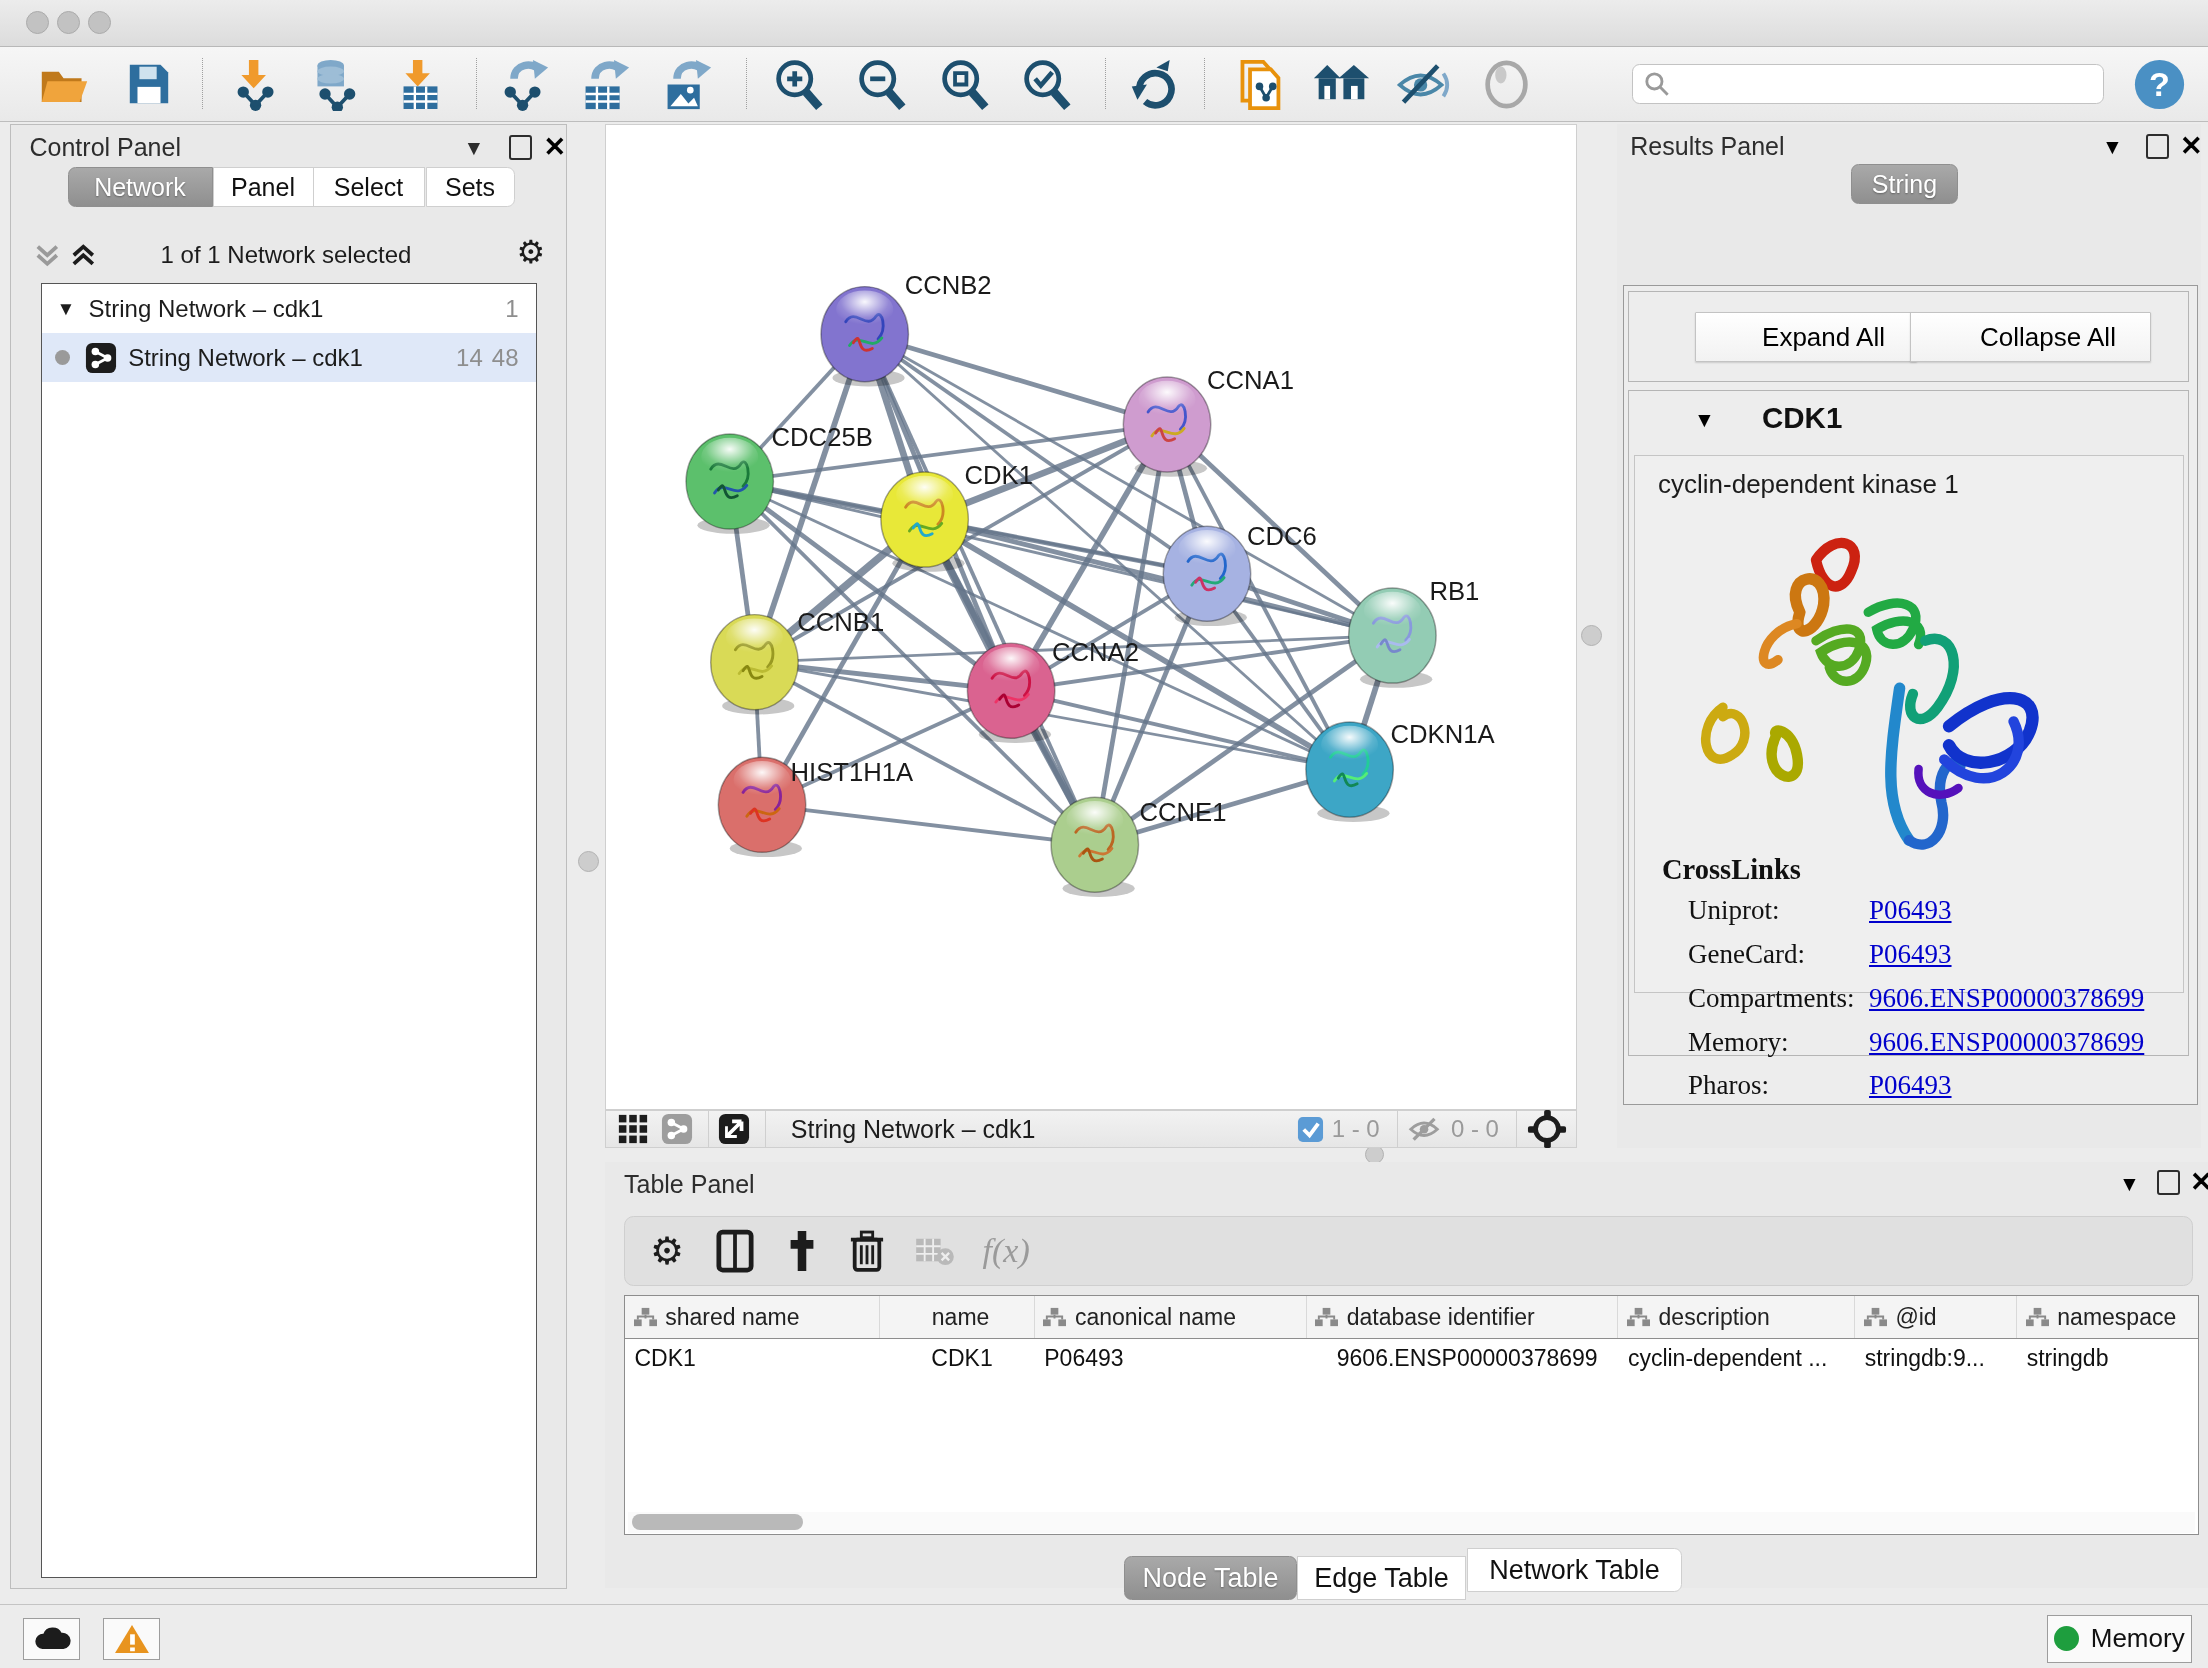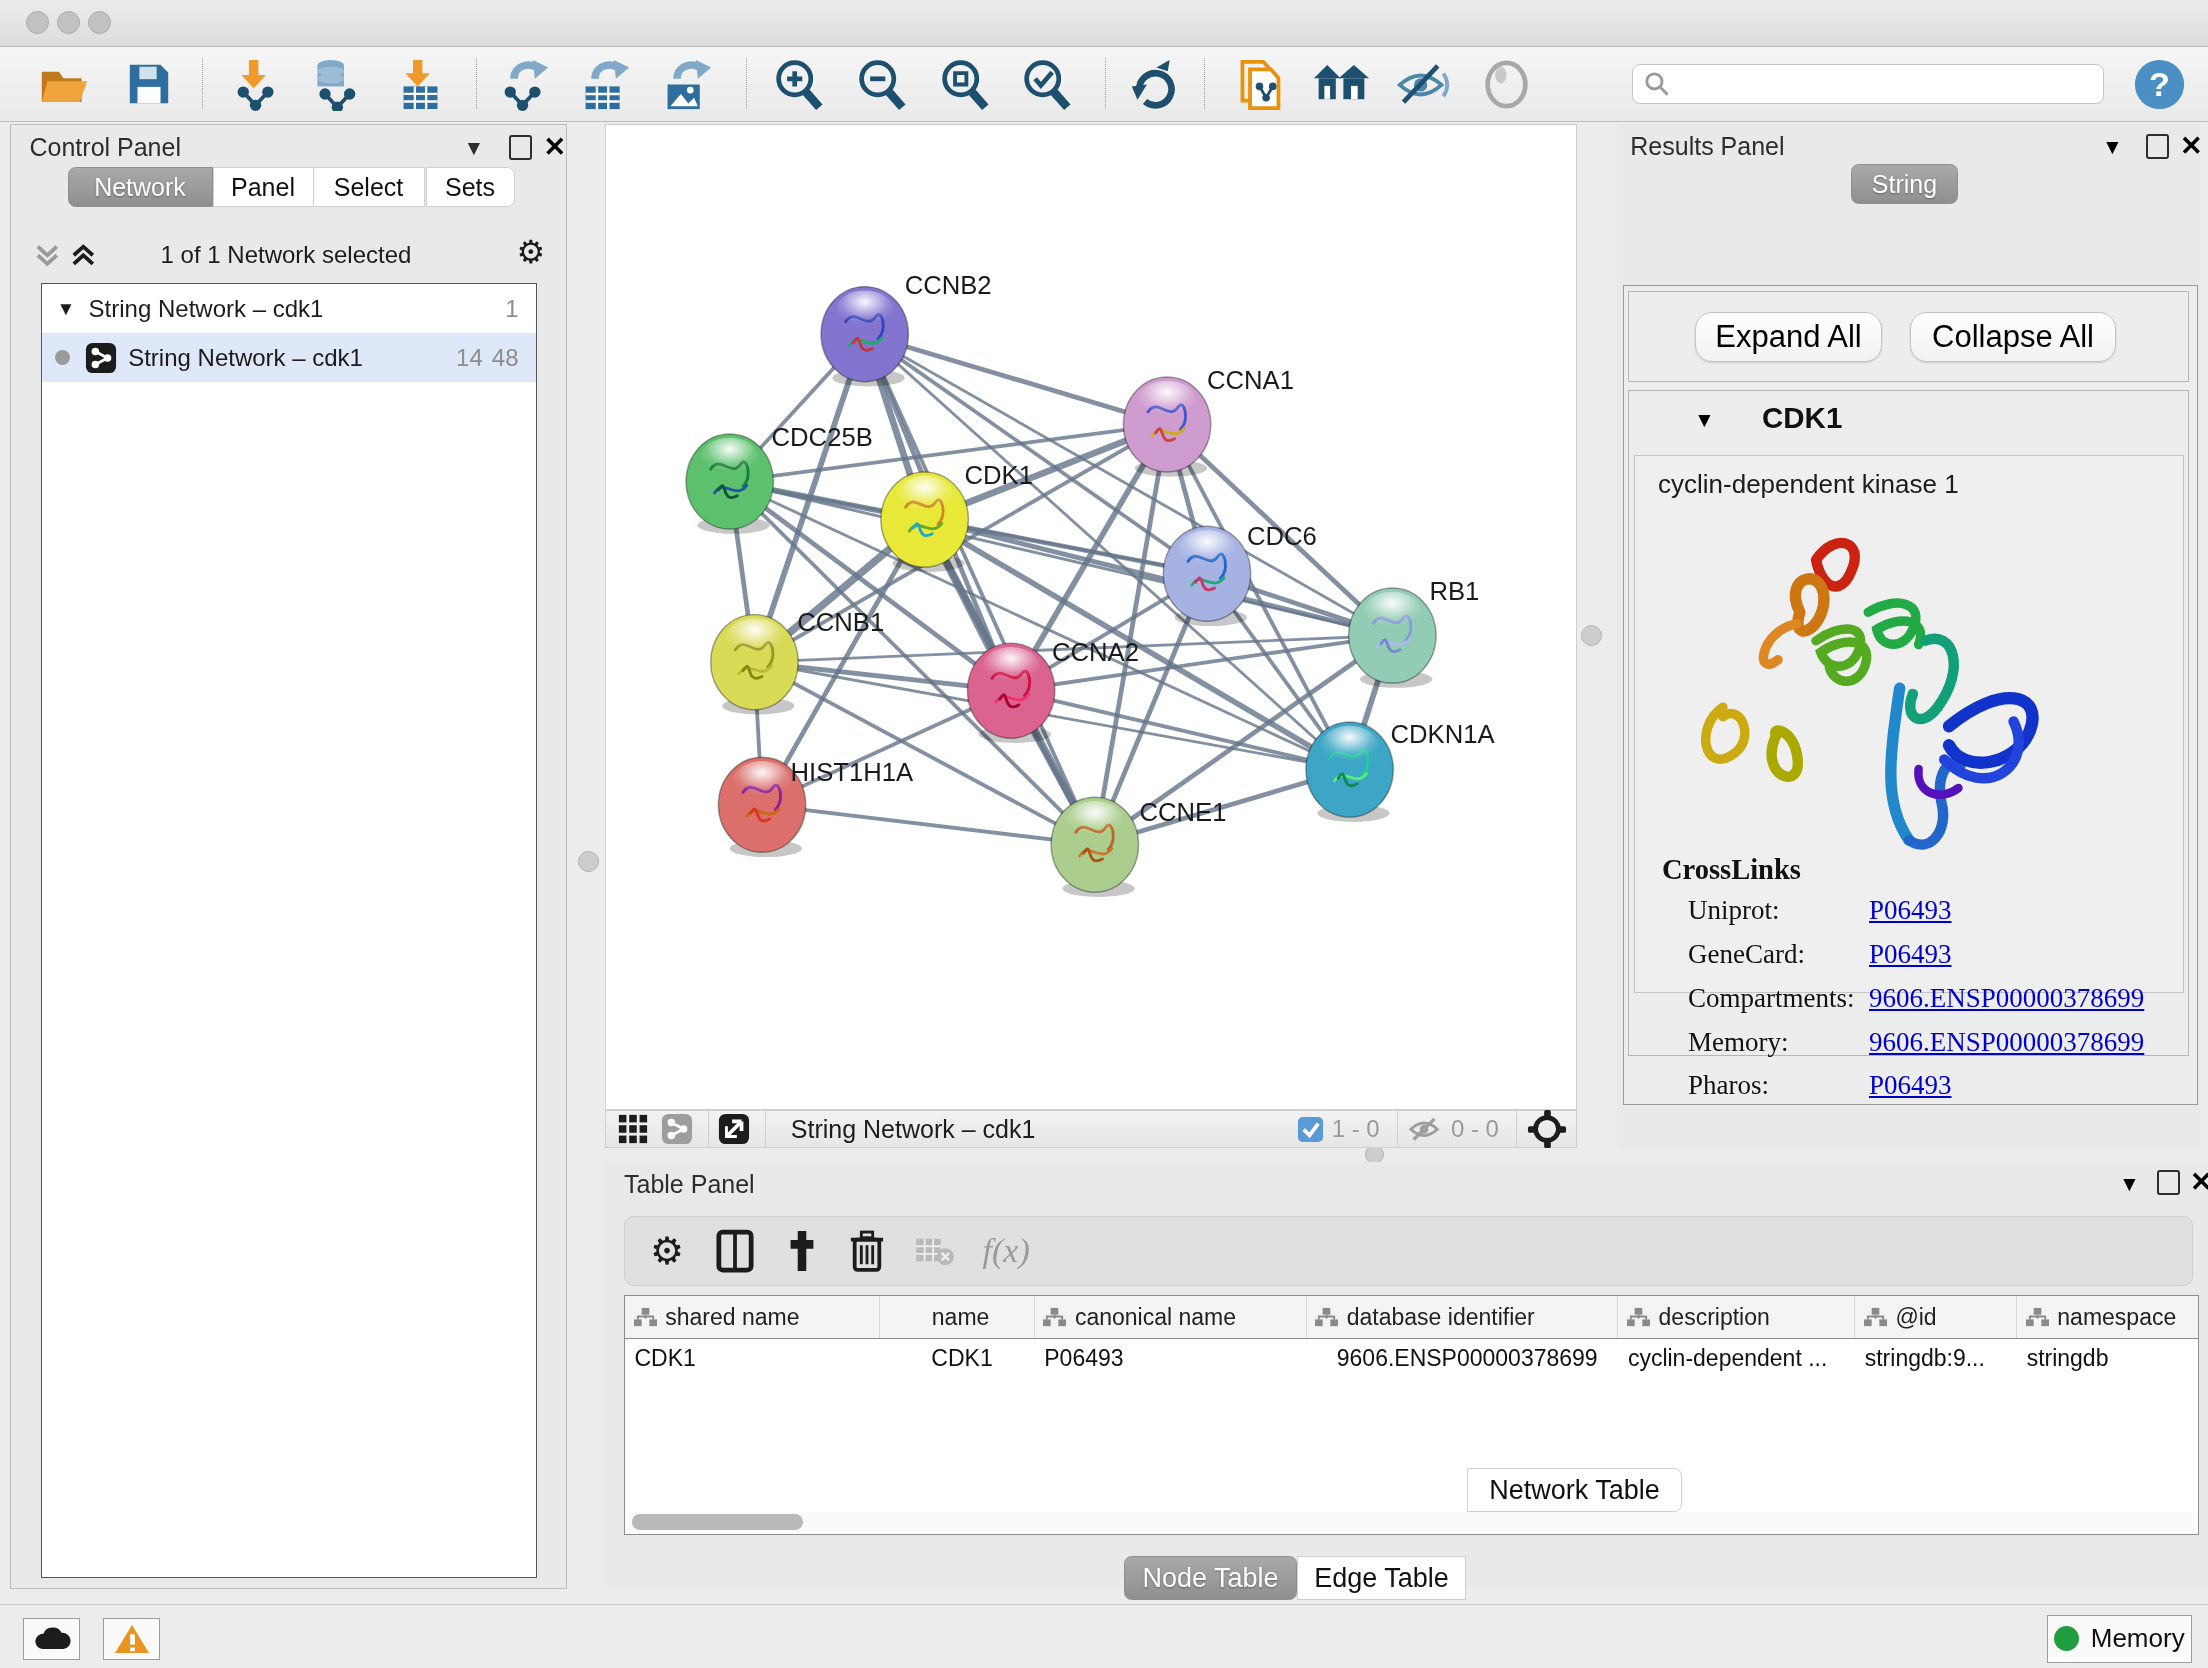--- a/index.html
+++ b/index.html
@@ -40,21 +40,21 @@
   #net-canvas{left:605px;top:124px;width:972px;height:986px;background:#fff;border:1px solid #cfcfcf;box-sizing:border-box;}
   #net-toolbar{left:605px;top:1110px;width:972px;height:38px;background:linear-gradient(#f2f2f2,#e6e6e6);
      border:1px solid #cfcfcf;box-sizing:border-box;display:flex;align-items:center;}
   .ntb-sep{width:1px;height:36px;background:#cfcfcf;margin:0 9.5px;}
   .cnt-txt{font-size:24px;color:#9a9a9a;margin:0 7.6px;}
   
   #results-panel{left:1617px;top:124px;width:584px;height:1024px;background:#e9e9e9;}
   #rp-outer{left:1623px;top:285px;width:573px;height:818px;border:1.9px solid #9a9a9a;background:#ededed;}
   #rp-btnrow{left:1628px;top:291px;width:561px;height:91px;border:1px solid #b5b5b5;background:#ededed;box-sizing:border-box;}
   .rp-btn{top:19px;height:48px;background:linear-gradient(#ffffff,#f2f2f2);border:1px solid #c3c3c3;
-     border-radius:17px;font-size:31px;display:flex;align-items:center;justify-content:center;box-shadow:0 1px 1.9px rgba(0,0,0,.15);}
+     border-radius:1px;font-size:26px;display:flex;align-items:center;justify-content:center;box-shadow:0 1px 1.9px rgba(0,0,0,.15);padding-left:35px;}
   #rp-section{left:1628px;top:390px;width:561px;height:666px;border:1px solid #b5b5b5;background:#ededed;box-sizing:border-box;}
   #rp-desc-box{left:1634px;top:455px;width:550px;height:538px;border:1px solid #c5c5c5;background:#efefef;box-sizing:border-box;}
   .serif{font-family:Liberation Serif, serif;}
   .xlink{color:#0000cc;text-decoration:underline;}
   .xl-label{font-size:27px;color:#111;}
   
   #table-panel{left:605px;top:1162px;width:1604px;height:426px;background:#e9e9e9;}
   #tp-toolbar{left:624px;top:1216px;width:1569px;height:70px;background:#e0e0e0;border:1px solid #cfcfcf;border-radius:9.5px;
      display:flex;align-items:center;box-sizing:border-box;}
   #tp-table{left:624px;top:1295px;width:1575px;height:240px;background:#fff;border:1.9px solid #8d8d8d;box-sizing:border-box;overflow:hidden;}
@@ -658,21 +658,21 @@
       <div class="td-cell" style="width:162px">stringdb:9...</div>
       <div class="td-cell" style="width:181px">stringdb</div>
     </div>
   </div>
   <div id="tp-hscroll" class="abs">
     <div id="tp-hthumb" class="abs"></div>
   </div>
 
   <div class="abs tab sel bt-tab" style="left:1124px;top:1556px;width:173px;border-radius:7.6px">Node Table</div>
   <div class="abs tab bt-tab" style="left:1297px;top:1556px;width:169px">Edge Table</div>
-  <div class="abs tab bt-tab last" style="left:1467px;top:1468px;width:215px">Network Table</div>
+  <div class="abs tab bt-tab last" style="left:1467px;top:1548px;width:215px">Network Table</div>
 
   <div id="statusbar" class="abs">
     <div class="abs sq-btn" style="left:23px">
       <svg width="38" height="27" viewBox="0 0 40 28">
           <path d="M10,24 a8,8 0 0 1 1,-16 a10,9 0 0 1 19,-1 a7,7 0 0 1 2,17 z" fill="#1c1c1c"></path>
         </svg>
     </div>
     <div class="abs sq-btn" style="left:103px">
       <svg width="38" height="32" viewBox="0 0 40 34">
           <polygon points="20,2 38,32 2,32" fill="#e8941f"></polygon>

